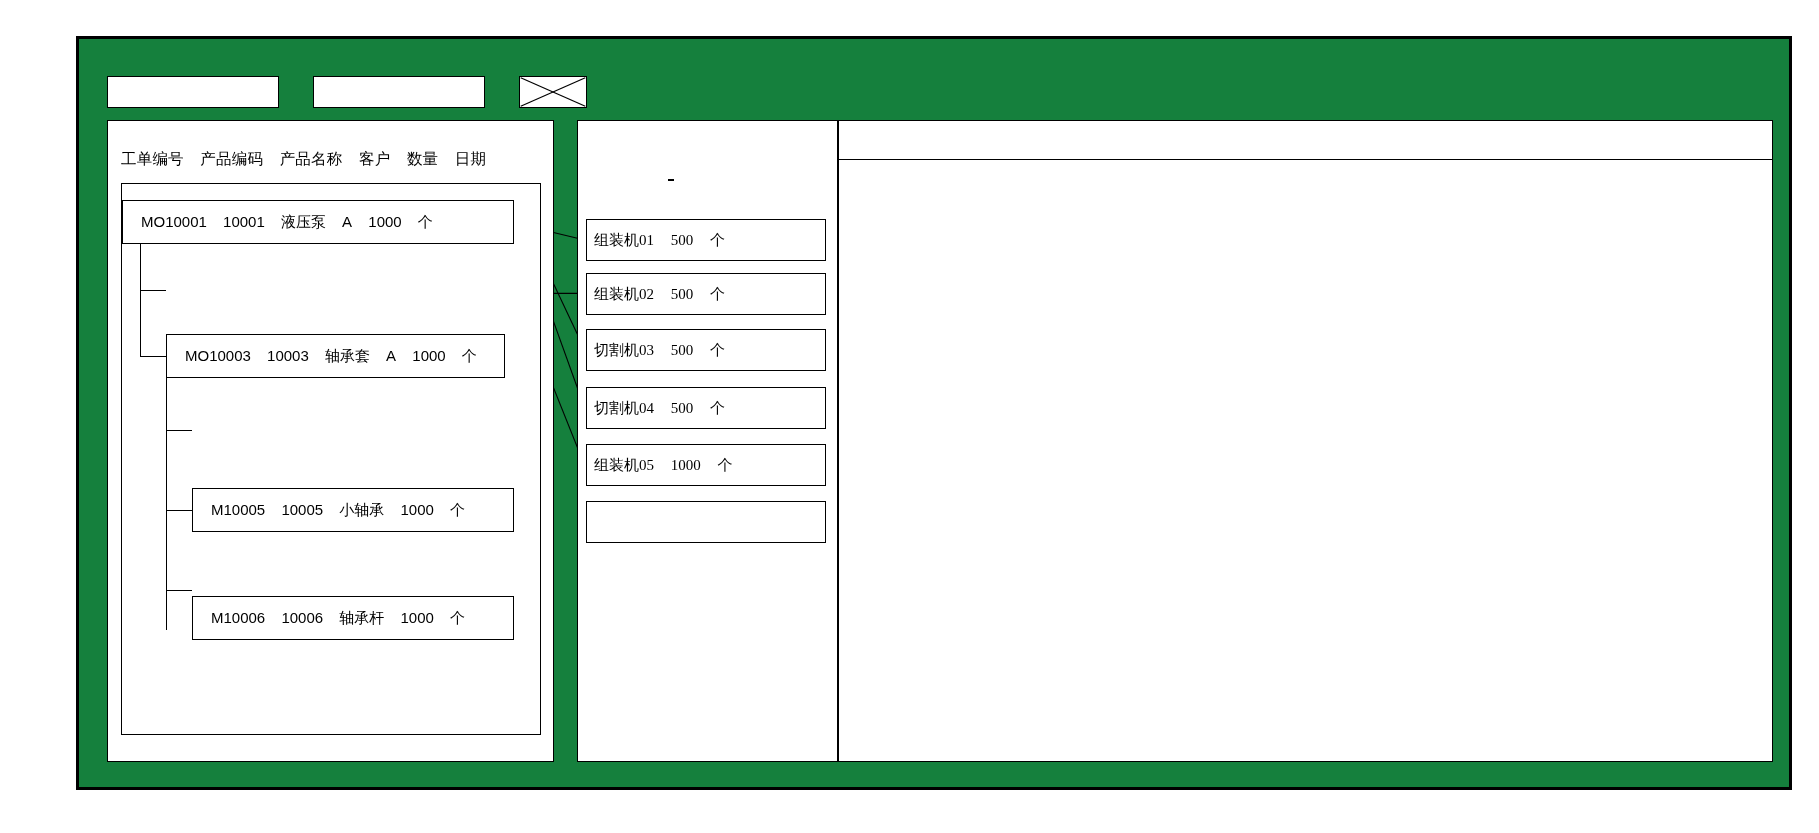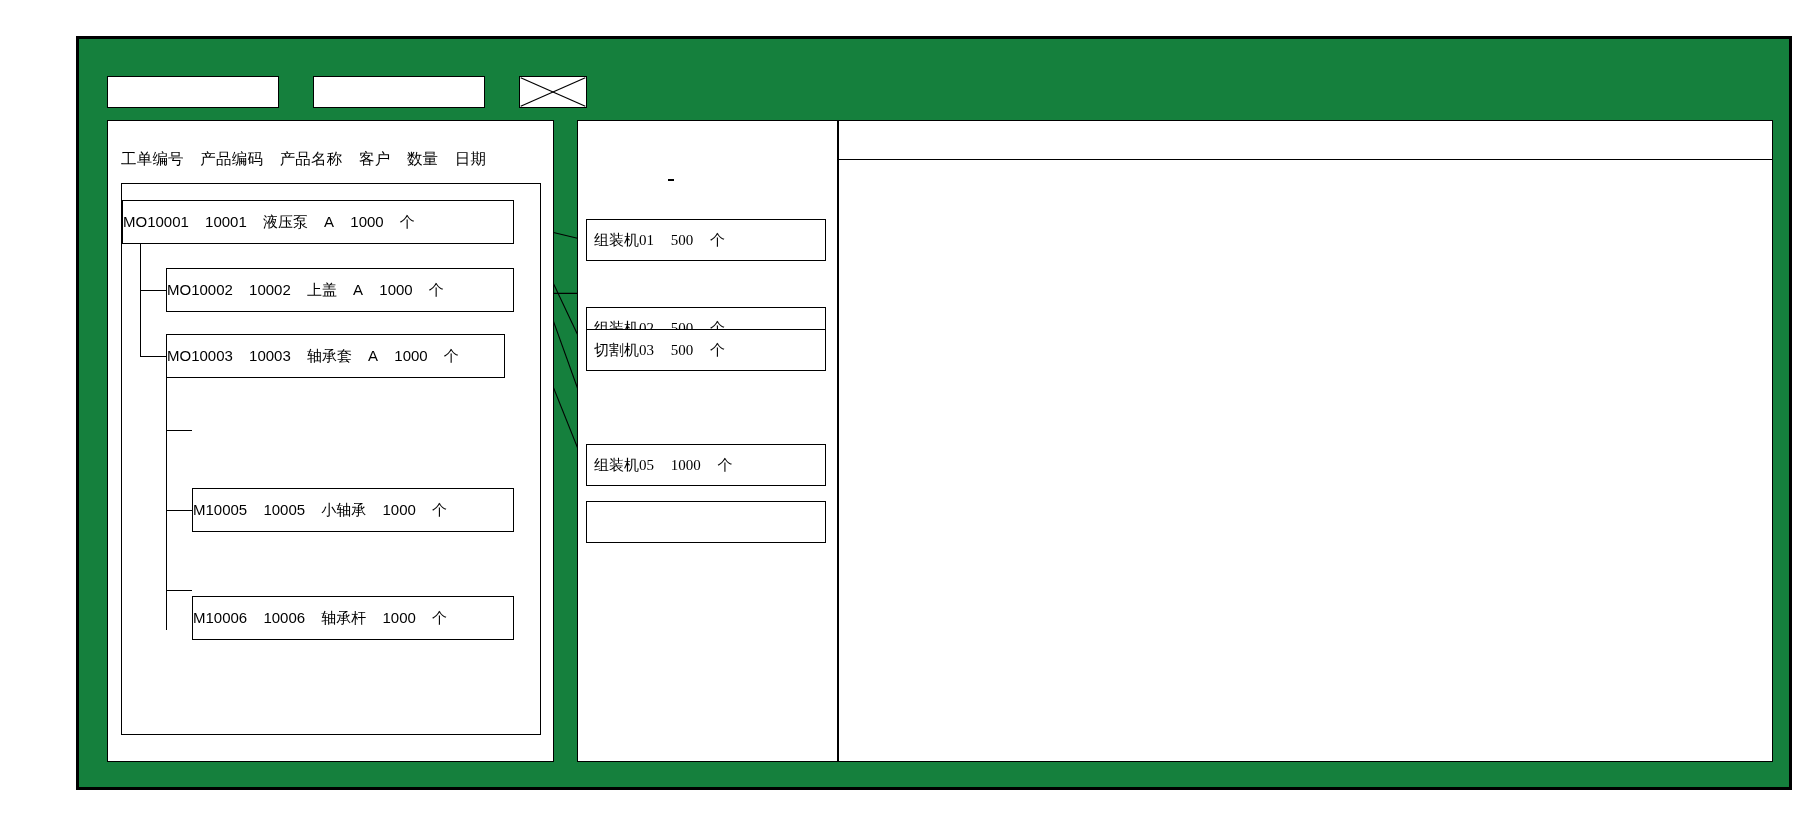--- a/index.html
+++ b/index.html
@@ -102,21 +102,21 @@
   .wo-row {
     position: absolute;
     border: 1.3px solid #000;
     box-sizing: border-box;
     background: #fff;
     display: flex;
     align-items: center;
     white-space: nowrap;
     font-size: 15px;
   }
-  .wo-row .cells { }
+  .wo-row .cells { padding-left: 18px; }
   .wo-row .cells span { margin-right: 12px; }
 
   
   .tline {
     position: absolute;
     background: #000;
   }
   .tline.v { width: 1.2px; }
   .tline.h { height: 1.2px; }
 
@@ -270,30 +270,20 @@
           <div class="cells">
             <span>MO10001</span>
             <span>10001</span>
             <span>液压泵</span>
             <span>A</span>
             <span>1000</span>
             <span>个</span>
           </div>
         </div>
 
-        <div class="wo-row" style="left:44px; top:84px; width:348px; height:44px;">
-          <div class="cells">
-            <span>MO10002</span>
-            <span>10002</span>
-            <span>上盖</span>
-            <span>A</span>
-            <span>1000</span>
-            <span>个</span>
-          </div>
-        </div>
 
         <div class="wo-row" style="left:44px; top:150px; width:339px; height:44px;">
           <div class="cells">
             <span>MO10003</span>
             <span>10003</span>
             <span>轴承套</span>
             <span>A</span>
             <span>1000</span>
             <span>个</span>
           </div>
@@ -327,36 +317,43 @@
       <div id="machine-panel-mark"></div>
 
       <div class="machine-card" style="top:98px;">
         <div class="m-cells">
           <span>组装机01</span>
           <span>500</span>
           <span>个</span>
         </div>
       </div>
 
-      <div class="machine-card" style="top:152px;margin-top:34px;">
+      <div class="machine-card" style="top:152px;">
         <div class="m-cells">
           <span>组装机02</span>
           <span>500</span>
           <span>个</span>
         </div>
       </div>
 
       <div class="machine-card" style="top:208px;">
         <div class="m-cells">
           <span>切割机03</span>
           <span>500</span>
           <span>个</span>
         </div>
       </div>
 
+      <div class="machine-card" style="top:266px;">
+        <div class="m-cells">
+          <span>切割机04</span>
+          <span>500</span>
+          <span>个</span>
+        </div>
+      </div>
 
       <div class="machine-card" style="top:323px;">
         <div class="m-cells">
           <span>组装机05</span>
           <span>1000</span>
           <span>个</span>
         </div>
       </div>
 
       <div class="machine-card empty" style="top:380px;">

